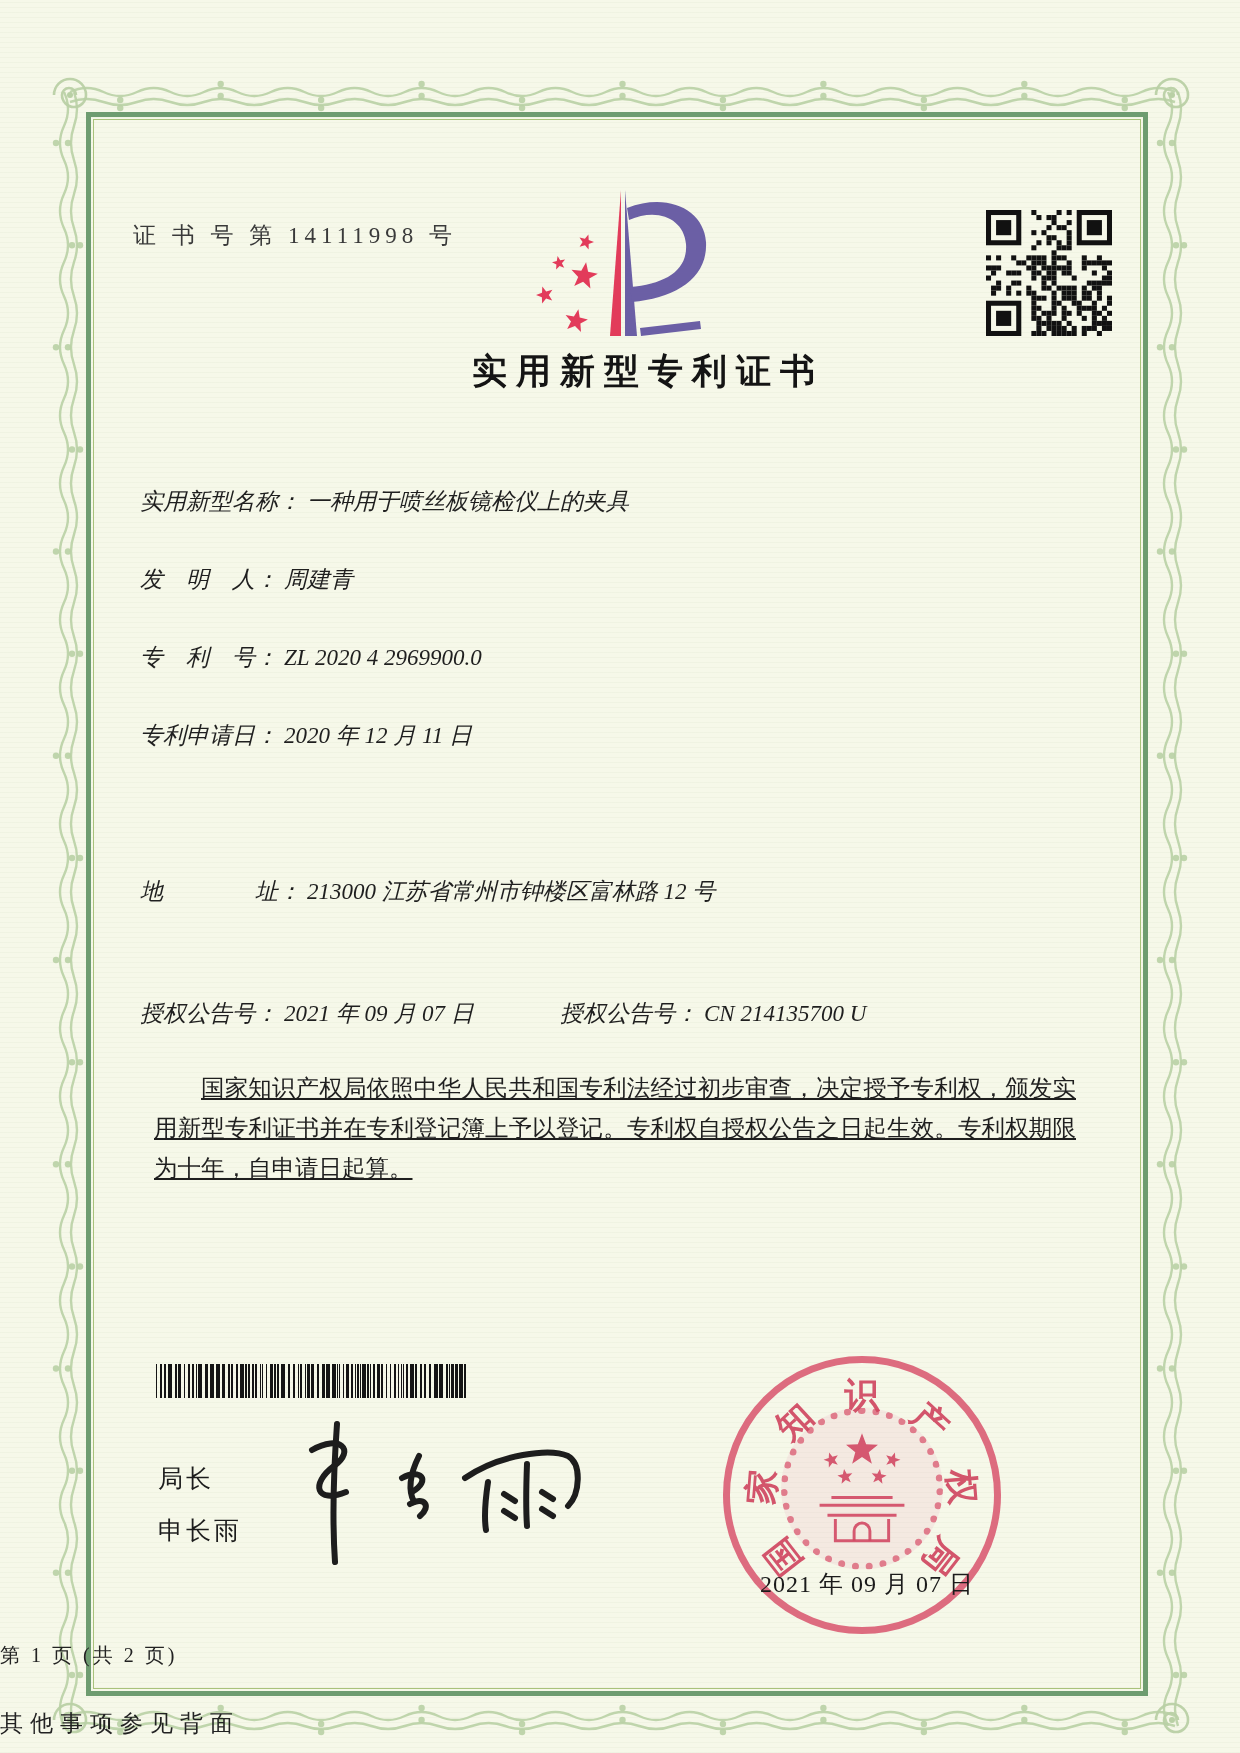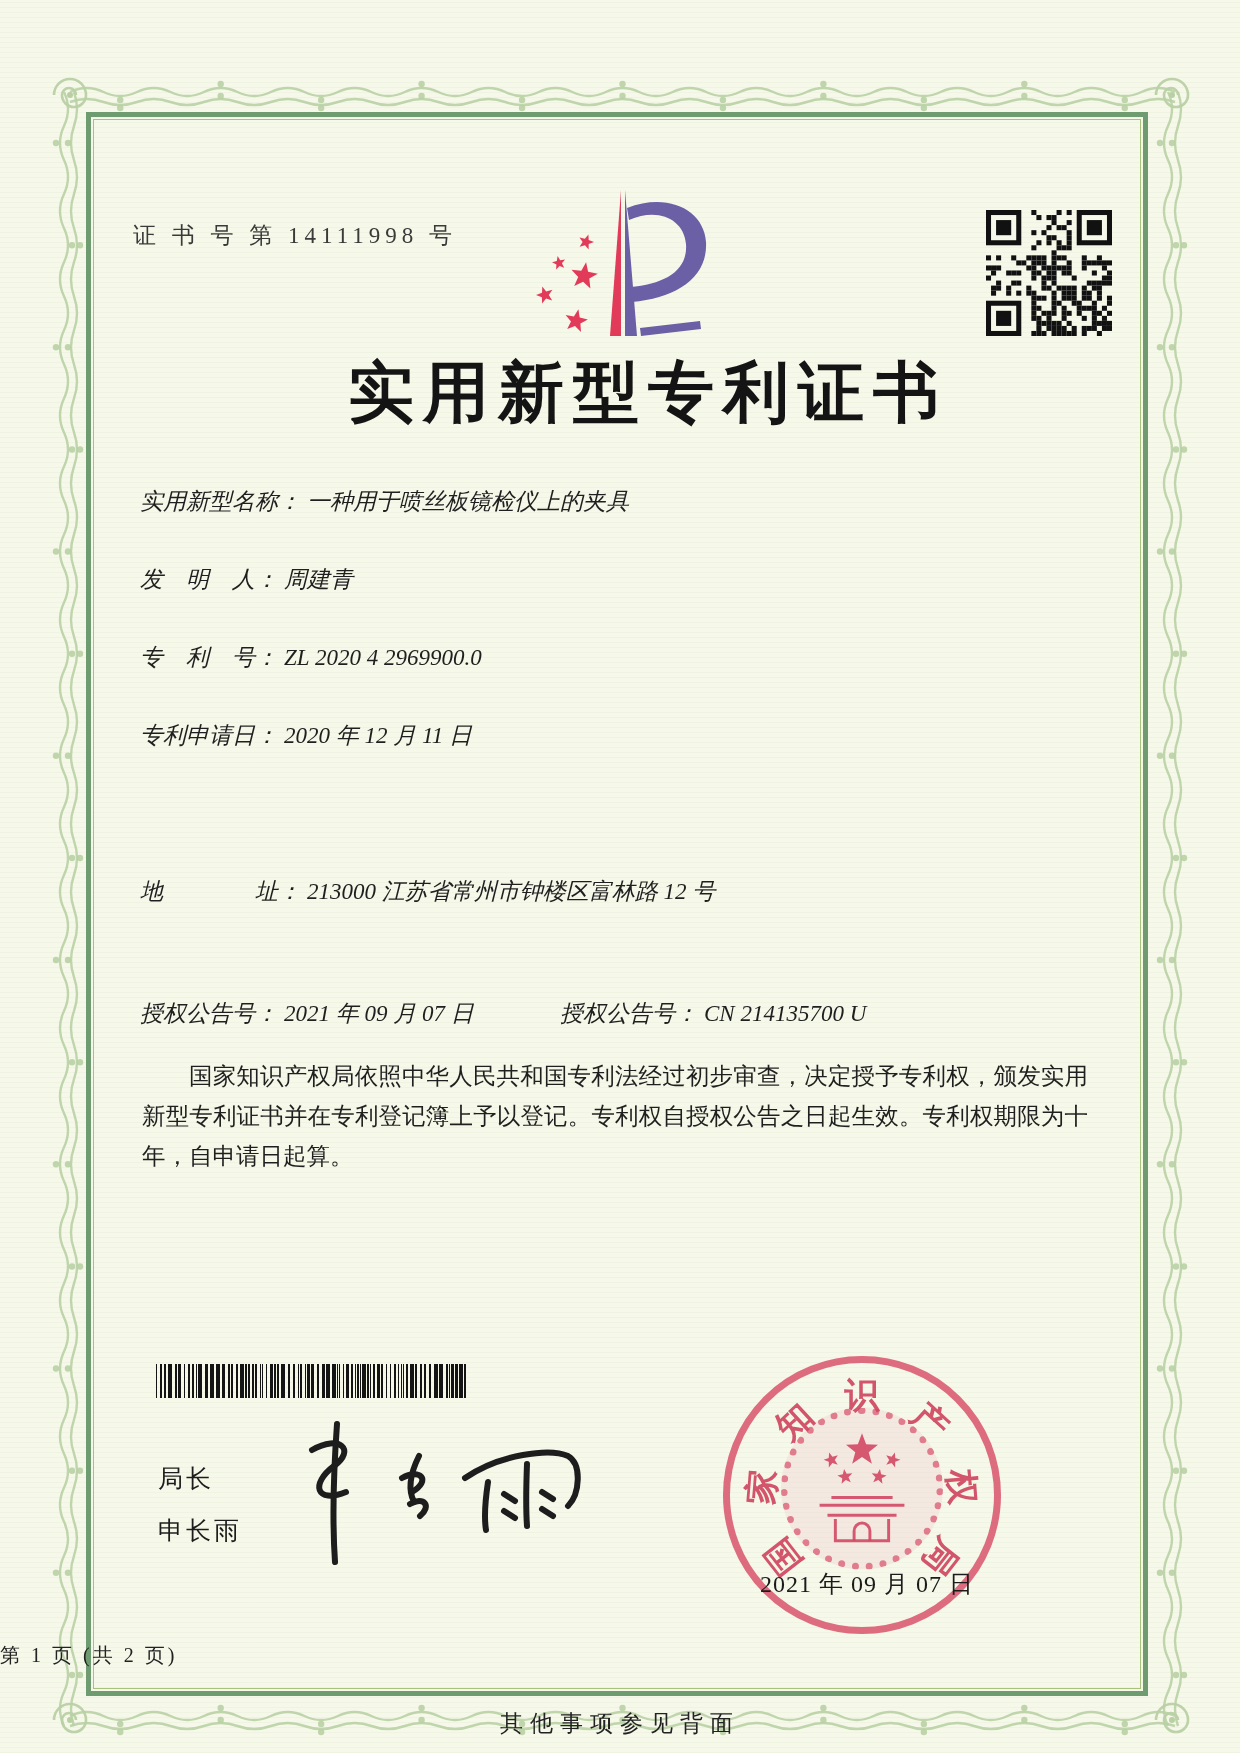--- a/index.html
+++ b/index.html
@@ -7,36 +7,36 @@
     position:relative;width:1240px;height:1753px;margin:0 auto;overflow:hidden;
     background-color:#f6f8e9;
     background-image:repeating-linear-gradient(0deg, rgba(185,200,165,.10) 0 1px, rgba(0,0,0,0) 1px 5px);
     font-family:"Liberation Serif","DejaVu Serif",serif;color:#262626;
   }
   .abs{position:absolute;}
   #ornaments{position:absolute;left:0;top:0;width:1240px;height:1753px;pointer-events:none;}
   .frame{position:absolute;left:86px;top:112px;width:1052px;height:1574px;border:5px solid #6e9c70;}
   .frame-inner{position:absolute;left:2px;top:2px;right:2px;bottom:2px;border:1px solid #a9c27b;}
   .cert-no{left:133px;top:180px;font-size:23px;letter-spacing:5px;color:#3a3a3a;white-space:nowrap;margin-top:40px;}
-  .title{left:8px;right:0;top:348px;text-align:center;font-size:66px;font-weight:700;letter-spacing:9px;color:#141414;white-space:nowrap;padding-left:48px;}
+  .title{left:8px;right:0;top:348px;text-align:center;font-size:35px;font-weight:700;letter-spacing:9px;color:#141414;white-space:nowrap;padding-left:48px;}
   .row{left:140px;font-size:23px;white-space:nowrap;color:#1f1f1f;font-style:italic;}
   .row .lab{margin-right:6px;}
   .grant2{position:absolute;left:420px;top:0;white-space:nowrap;}
   .paras{left:138px;top:1052px;width:954px;font-size:23.5px;line-height:40px;text-align:justify;color:#1f1f1f;}
-  .paras p{margin:4px;text-indent:2em;}
+  .paras p{margin:16px;text-indent:2em;text-decoration:underline;}
   .dir{left:158px;font-size:25px;letter-spacing:3px;color:#1c1c1c;}
   .seal{left:723px;top:1356px;width:264px;height:264px;border:7px solid rgba(216,80,106,.88);
         border-radius:50%;opacity:.95;}
   .emblem{position:absolute;left:50%;top:50%;transform:translate(-50%,-54%);width:148px;height:148px;
         border-radius:50%;border:7px dotted rgba(216,80,106,.75);background:rgba(240,195,205,.30);}
   .seal-char{position:absolute;left:50%;top:50%;font-family:"DejaVu Sans","Liberation Sans",sans-serif;
         font-weight:900;font-size:35px;color:rgba(206,62,90,.93);line-height:1;}
   .seal-date{left:760px;top:1568px;font-size:24px;letter-spacing:1px;color:#1b1b1b;z-index:6;white-space:nowrap;}
   .pageinfo{left:0;right:0;top:1642px;font-size:20px;letter-spacing:3px;color:#222;}
-  .backnote{left:0;right:0;top:1708px;text-align:center;font-size:23px;letter-spacing:7px;color:#222;}
+  .backnote{left:0;right:0;top:1708px;font-size:23px;letter-spacing:7px;color:#222;}
 </style>
 </head>
 <body>
 
 <div class="page">
 
   <svg id="ornaments">
       <circle cx="120.22727272727272" cy="100" r="3.2" fill="#b9d0a5" opacity="0.9"></circle>
       <circle cx="220.6818181818182" cy="84" r="3.2" fill="#b9d0a5" opacity="0.9"></circle>
       <circle cx="321.1363636363636" cy="100" r="3.2" fill="#b9d0a5" opacity="0.9"></circle>

